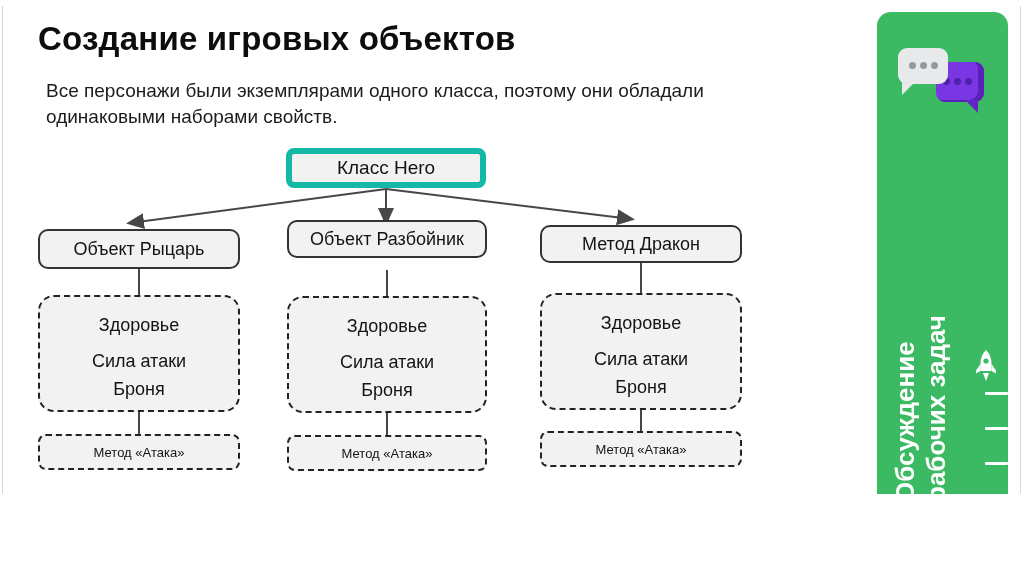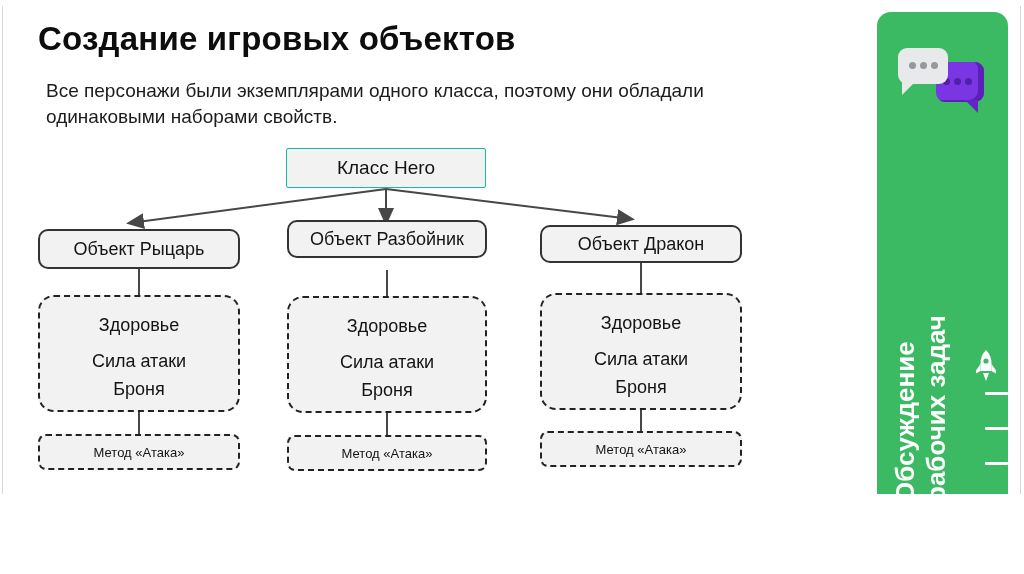--- a/index.html
+++ b/index.html
@@ -31,21 +31,21 @@
   }
 
   
   .node {
     position: absolute; background: #f2f2f2;
     display: flex; align-items: center; justify-content: center;
     color: #141414; text-align: center;
   }
   .root-box {
     left: 286px; top: 148px; width: 200px; height: 40px;
-    border: 1px solid #14b8a6; border-radius: 2px;
+    border: 6px solid #14b8a6; border-radius: 8px;
     font-size: 19px;
   }
   .obj-box { border: 2px solid #333333; border-radius: 10px; font-size: 18px; }
   .prop-box {
     border: 2px dashed #222222; border-radius: 16px;
     flex-direction: column; justify-content: flex-start;
     padding-top: 14px; font-size: 18px;
   }
   .prop-box .prop-line { line-height: 28px; }
   .prop-box .prop-line:first-child { margin-bottom: 8px; }
@@ -169,21 +169,21 @@
   <div class="node prop-box" style="left:287px; top:296px; width:200px; height:117px;">
     <span class="prop-line">Здоровье</span>
     <span class="prop-line">Сила атаки</span>
     <span class="prop-line">Броня</span>
   </div>
   <div class="node meth-box" style="left:287px; top:435px; width:200px; height:36px;">
     <span>Метод «Атака»</span>
   </div>
 
   <div class="node obj-box" style="left:540px; top:225px; width:202px; height:38px;">
-    <span>Объект Дракон</span>
+    <span>Метод Дракон</span>
   </div>
   <div class="node prop-box" style="left:540px; top:293px; width:202px; height:117px;">
     <span class="prop-line">Здоровье</span>
     <span class="prop-line">Сила атаки</span>
     <span class="prop-line">Броня</span>
   </div>
   <div class="node meth-box" style="left:540px; top:431px; width:202px; height:36px;">
     <span>Метод «Атака»</span>
   </div>
 

